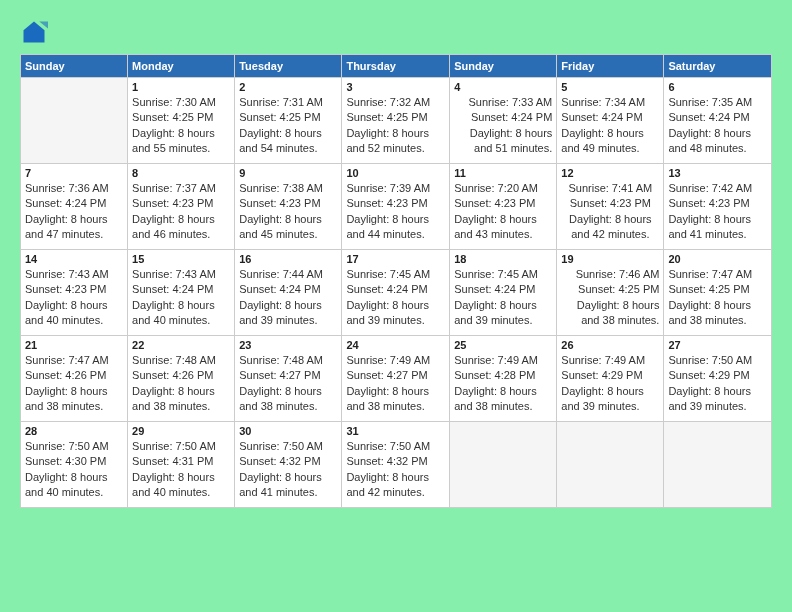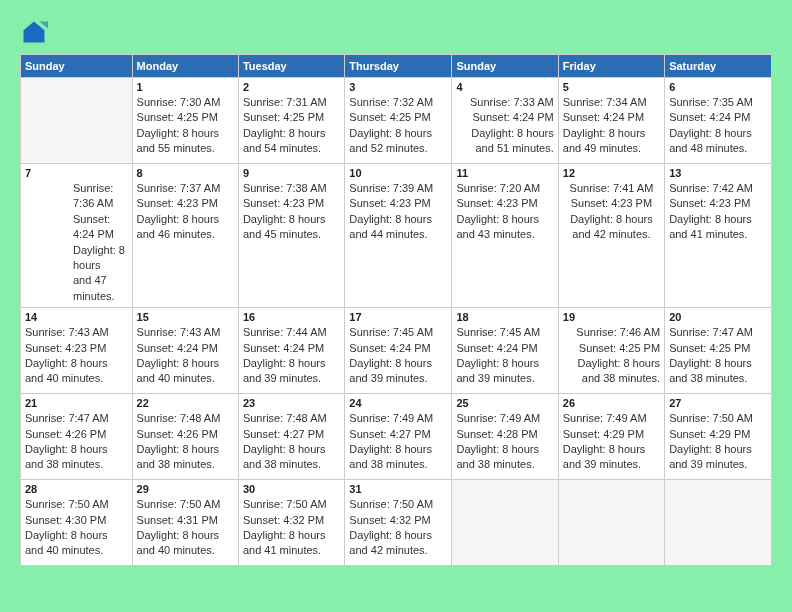--- a/index.html
+++ b/index.html
@@ -163,21 +163,21 @@
             <div class="day-num">6</div>
             <div class="day-info" style="white-space: pre-line;">Sunrise: 7:35 AM
 Sunset: 4:24 PM
 Daylight: 8 hours
 and 48 minutes.</div>
           </td>
         </tr>
         <tr>
           <td>
             <div class="day-num">7</div>
-            <div class="day-info" style="white-space: pre-line; margin-left: 48px;">Sunrise: 7:36 AM
+            <div class="day-info" style="white-space: pre-line;">Sunrise: 7:36 AM
 Sunset: 4:24 PM
 Daylight: 8 hours
 and 47 minutes.</div>
           </td>
           <td>
             <div class="day-num">8</div>
             <div class="day-info" style="white-space: pre-line;">Sunrise: 7:37 AM
 Sunset: 4:23 PM
 Daylight: 8 hours
 and 46 minutes.</div>

